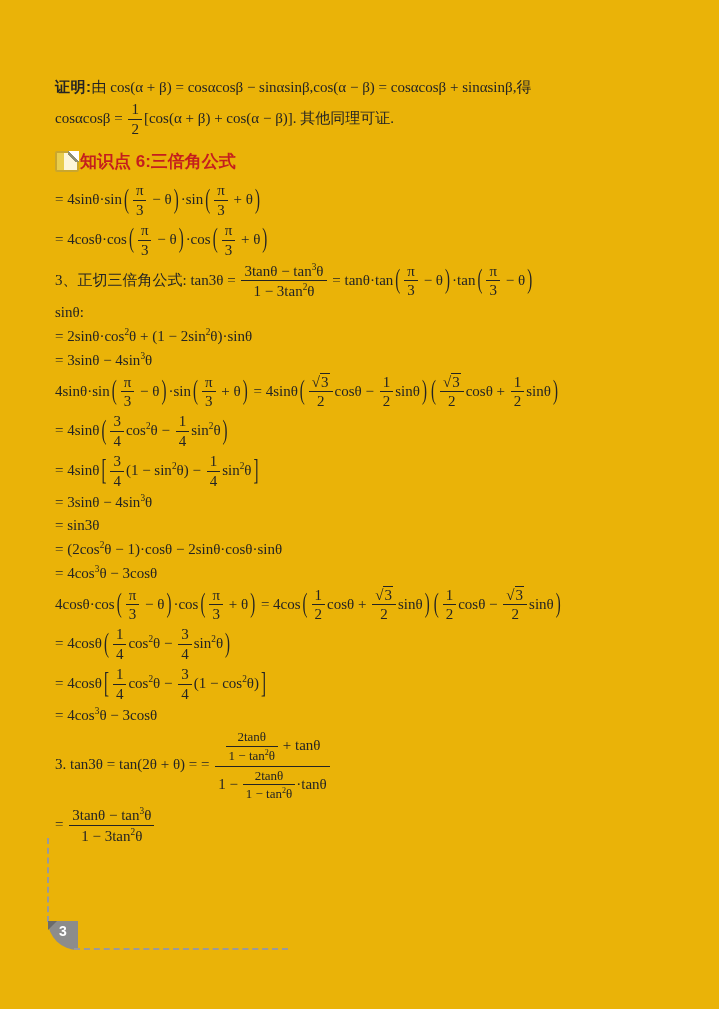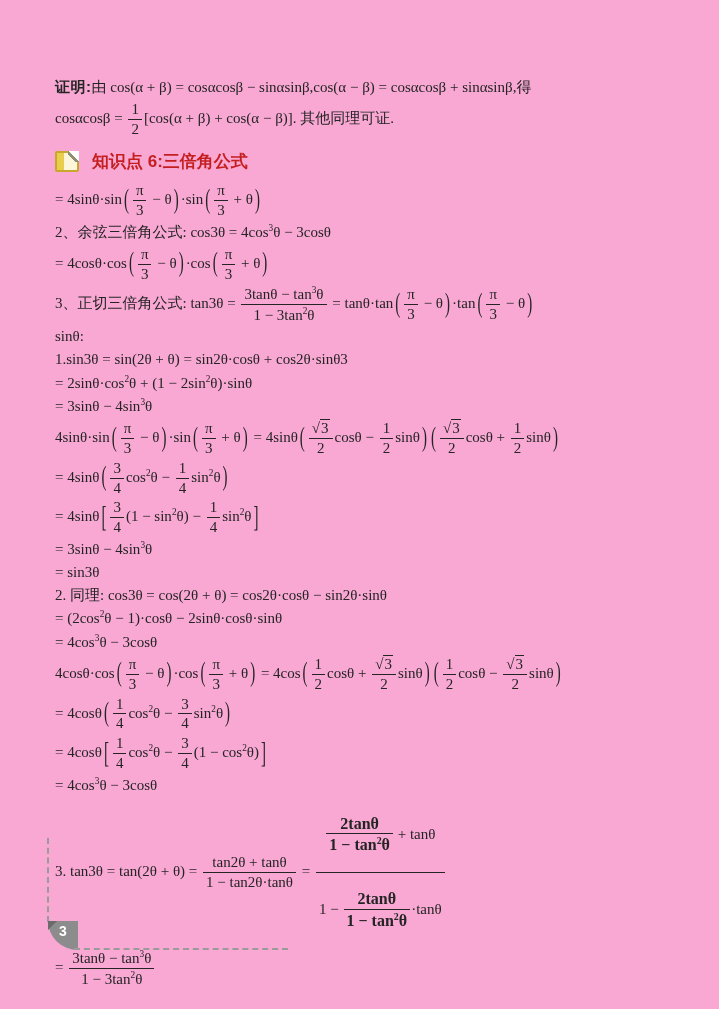--- a/index.html
+++ b/index.html
@@ -1,32 +1,32 @@
 <!DOCTYPE html>
 <html><head>
 <meta charset="utf-8">
 <style>
   html,body { margin:0; padding:0; background:#e8e8e8; }
   .page {
     position:relative; width:719px; height:1009px; margin:0 auto;
-    background:#f9a8d4; overflow:hidden;
+    background:#eab308; overflow:hidden;
     font-family:"Liberation Serif", serif; color:#242424;
   }
   .content { position:absolute; left:55px; top:74px; right:36px; }
   .mline { margin:3px 0; font-size:15px; line-height:1.32; white-space:nowrap; }
   .mline b { font-family:"Liberation Sans", sans-serif; letter-spacing:0.5px; }
   sup { font-size:0.62em; }
   .frac { display:inline-flex; flex-direction:column; vertical-align:middle; text-align:center; margin:0 2px; }
   .frac .num { display:block; padding:0 3px 1px; border-bottom:1px solid #242424; line-height:1.12; }
   .frac .den { display:block; padding:1px 3px 0; line-height:1.12; }
-  .frac .frac { font-size:16px; margin:16px 1px;font-weight:bold; }
+  .frac .frac { font-size:13px; margin:1px 1px; }
   .sqrt .rc { border-top:1px solid #242424; padding:0 1px; }
   .bp { display:inline-block; transform:scaleY(1.85); vertical-align:middle; margin:0 2px; font-weight:300; }
   .bk { display:inline-block; transform:scaleY(1.95); vertical-align:middle; margin:0 2px; font-weight:300; }
-  .heading-row { display:flex; align-items:center; gap:13px; margin:13px 0 9px; }
+  .heading-row { display:flex; align-items:center; gap:1px; margin:13px 0 9px; }
   .note-icon { position:relative; width:20px; height:17px; background:#fdf6da; border:2px solid #c9a62e; border-radius:2px; flex:0 0 auto; }
   .note-icon .fill { position:absolute; left:0; top:0; bottom:0; width:7px; background:#e9cd4d; }
   .note-icon .pencil { position:absolute; right:-2px; top:-2px; width:11px; height:11px;
     background:linear-gradient(45deg, #fdf6da 36%, #8f8f72 36%, #8f8f72 54%, #ffffff 54%); }
   .heading-label { color:#c41e1e; font-family:"Liberation Sans", sans-serif; font-weight:bold; font-size:17px; }
   .v-dash { position:absolute; left:47px; top:838px; height:84px; width:0; border-left:2px dashed #9a9a9a; }
   .h-dash { position:absolute; left:74px; top:948px; width:214px; height:0; border-top:2px dashed #9a9a9a; }
   .badge { position:absolute; left:48px; top:921px; width:30px; height:29px; background:#8c8c8c;
     border-bottom-left-radius:100% 100%; }
   .badge .notch { position:absolute; left:0; top:0; width:0; height:0;
@@ -54,40 +54,38 @@
       <span class="heading-label" style="color: rgb(196, 30, 30);">知识点 6:三倍角公式</span>
     </div>
     <div>
         <div class="mline">= 4sinθ·sin<span class="bp">(</span><span class="frac">
             <span class="num">π</span>
             <span class="den">3</span>
           </span> − θ<span class="bp">)</span>·sin<span class="bp">(</span><span class="frac">
             <span class="num">π</span>
             <span class="den">3</span>
           </span> + θ<span class="bp">)</span></div>
-        <div class="mline">2、余弦三倍角公式: cos3θ = 4cos<sup>3</sup>θ − 3cosθ</div>
         <div class="mline">= 4cosθ·cos<span class="bp">(</span><span class="frac">
             <span class="num">π</span>
             <span class="den">3</span>
           </span> − θ<span class="bp">)</span>·cos<span class="bp">(</span><span class="frac">
             <span class="num">π</span>
             <span class="den">3</span>
           </span> + θ<span class="bp">)</span></div>
         <div class="mline">3、正切三倍角公式: tan3θ = <span class="frac">
             <span class="num">3tanθ − tan<sup>3</sup>θ</span>
             <span class="den">1 − 3tan<sup>2</sup>θ</span>
           </span> = tanθ·tan<span class="bp">(</span><span class="frac">
             <span class="num">π</span>
             <span class="den">3</span>
           </span> − θ<span class="bp">)</span>·tan<span class="bp">(</span><span class="frac">
             <span class="num">π</span>
             <span class="den">3</span>
           </span> − θ<span class="bp">)</span></div>
         <div class="mline">sinθ:</div>
-        <div class="mline">1.sin3θ = sin(2θ + θ) = sin2θ·cosθ + cos2θ·sinθ3</div>
         <div class="mline">= 2sinθ·cos<sup>2</sup>θ + (1 − 2sin<sup>2</sup>θ)·sinθ</div>
         <div class="mline">= 3sinθ − 4sin<sup>3</sup>θ</div>
         <div class="mline">4sinθ·sin<span class="bp">(</span><span class="frac">
             <span class="num">π</span>
             <span class="den">3</span>
           </span> − θ<span class="bp">)</span>·sin<span class="bp">(</span><span class="frac">
             <span class="num">π</span>
             <span class="den">3</span>
           </span> + θ<span class="bp">)</span> = 4sinθ<span class="bp">(</span><span class="frac">
             <span class="num"><span class="sqrt"><span>√</span><span class="rc">3</span></span></span>
@@ -111,21 +109,20 @@
           </span>sin<sup>2</sup>θ<span class="bp">)</span></div>
         <div class="mline">= 4sinθ<span class="bk">[</span><span class="frac">
             <span class="num">3</span>
             <span class="den">4</span>
           </span>(1 − sin<sup>2</sup>θ) − <span class="frac">
             <span class="num">1</span>
             <span class="den">4</span>
           </span>sin<sup>2</sup>θ<span class="bk">]</span></div>
         <div class="mline">= 3sinθ − 4sin<sup>3</sup>θ</div>
         <div class="mline">= sin3θ</div>
-        <div class="mline">2. 同理: cos3θ = cos(2θ + θ) = cos2θ·cosθ − sin2θ·sinθ</div>
         <div class="mline">= (2cos<sup>2</sup>θ − 1)·cosθ − 2sinθ·cosθ·sinθ</div>
         <div class="mline">= 4cos<sup>3</sup>θ − 3cosθ</div>
         <div class="mline">4cosθ·cos<span class="bp">(</span><span class="frac">
             <span class="num">π</span>
             <span class="den">3</span>
           </span> − θ<span class="bp">)</span>·cos<span class="bp">(</span><span class="frac">
             <span class="num">π</span>
             <span class="den">3</span>
           </span> + θ<span class="bp">)</span> = 4cos<span class="bp">(</span><span class="frac">
             <span class="num">1</span>
@@ -148,24 +145,21 @@
             <span class="den">4</span>
           </span>sin<sup>2</sup>θ<span class="bp">)</span></div>
         <div class="mline">= 4cosθ<span class="bk">[</span><span class="frac">
             <span class="num">1</span>
             <span class="den">4</span>
           </span>cos<sup>2</sup>θ − <span class="frac">
             <span class="num">3</span>
             <span class="den">4</span>
           </span>(1 − cos<sup>2</sup>θ)<span class="bk">]</span></div>
         <div class="mline">= 4cos<sup>3</sup>θ − 3cosθ</div>
-        <div class="mline">3. tan3θ = tan(2θ + θ) = <span class="frac">
-            <span class="num">tan2θ + tanθ</span>
-            <span class="den">1 − tan2θ·tanθ</span>
-          </span> = <span class="frac">
+        <div class="mline">3. tan3θ = tan(2θ + θ) =  = <span class="frac">
             <span class="num"><span class="frac">
                 <span class="num">2tanθ</span>
                 <span class="den">1 − tan<sup>2</sup>θ</span>
               </span> + tanθ</span>
             <span class="den">1 − <span class="frac">
                 <span class="num">2tanθ</span>
                 <span class="den">1 − tan<sup>2</sup>θ</span>
               </span>·tanθ</span>
           </span></div>
         <div class="mline">= <span class="frac">

